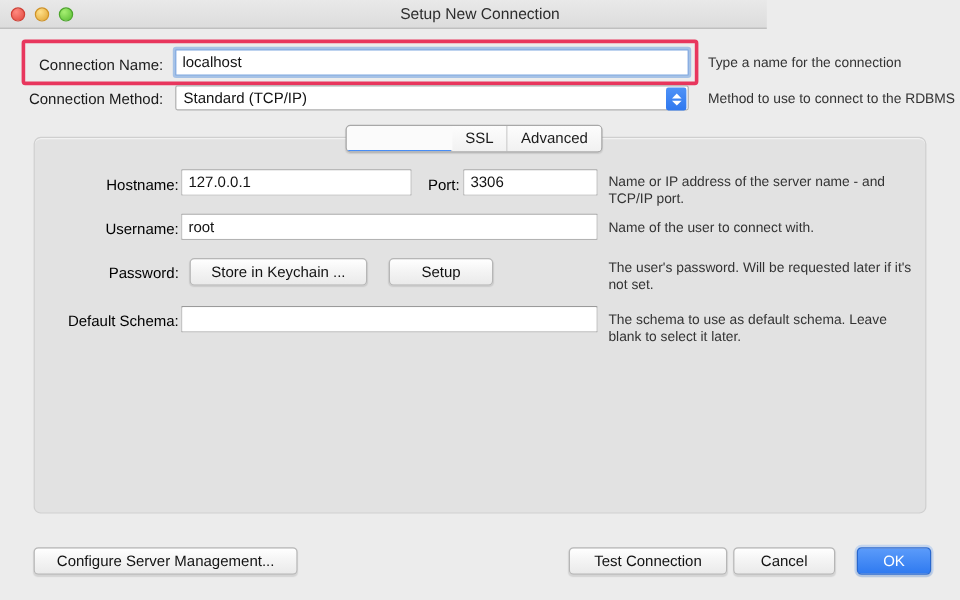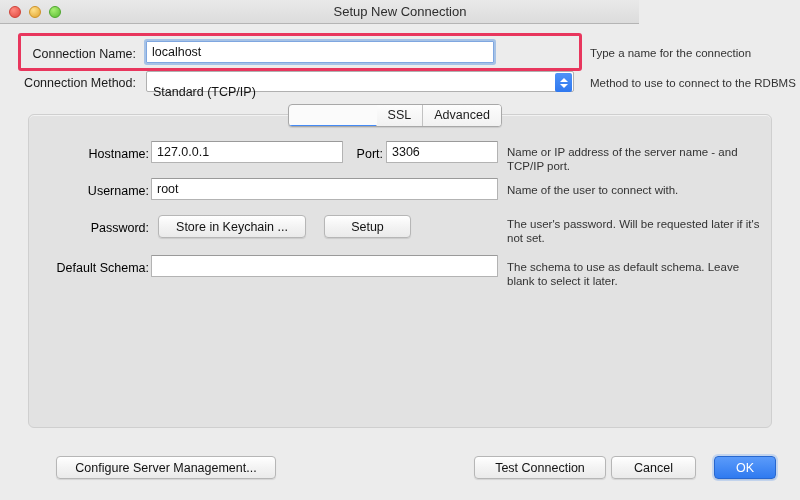--- a/index.html
+++ b/index.html
@@ -103,21 +103,21 @@
     position: absolute;
     box-sizing: border-box;
     background: #ffffff;
     border: 1px solid #b0b0b0;
     border-radius: 2px;
     font-size: 12.5px;
     color: #121212;
   }
   .popup .popup-text {
     position: absolute;
-    left: 6px; top: 10px;
+    left: 6px; top: 0;
     line-height: 21px;
     text-align: center;
   }
   .popup .stepper {
     position: absolute;
     right: 1px; top: 1px;
     width: 17px; height: 19px;
     background: linear-gradient(to bottom, #4e92f7 0%, #2f78ef 100%);
     border-radius: 2px;
     display: flex;
@@ -224,21 +224,21 @@
     <div class="traffic">
       <div class="light close"></div>
       <div class="light min"></div>
       <div class="light max"></div>
     </div>
     <div class="titlebar-title">Setup New Connection</div>
   </div>
 
   <div class="row-label" style="left:0px; top:47px; width:136px;">Connection Name:</div>
 
-  <input class="text-input focused" type="text" style="left: 146px; top: 41px; width: 348px; height: 22px;" value="localhost">
+  <input class="text-input focused" type="text" style="left: 146px; top: 41px; width: 428px; height: 22px;" value="localhost">
 
   <div class="annot-box" style="left:18px; top:33px; width:564px; height:38px;"></div>
 
   <div class="hint" style="left:590px; top:46px; width:206px;">Type a name for the connection</div>
 
   <div class="row-label" style="left:0px; top:76px; width:136px;">Connection Method:</div>
 
   <div class="popup" style="left:146px; top:71px; width:428px; height:21px;">
     <div class="popup-text">Standard (TCP/IP)</div>
     <div class="stepper">
@@ -276,21 +276,21 @@
 
     <div class="hint" style="left:478px; top:102px; width:262px;">The user's password. Will be requested later if it's not set.</div>
 
     <div class="field-label" style="left:2px; top:146px; width:118px;">Default Schema:</div>
     <input class="text-input" type="text" style="left: 122px; top: 140px; width: 347px; height: 22px;" value="">
 
     <div class="hint" style="left:478px; top:145px; width:262px;">The schema to use as default schema. Leave blank to select it later.</div>
 
   </div>
 
-  <button class="btn" style="left:28px; top:456px; width:220px; height:23px;margin-left:28px;">Configure Server Management...</button>
+  <button class="btn" style="left:28px; top:456px; width:220px; height:23px;">Configure Server Management...</button>
 
   <button class="btn" style="left:459px; top:456px; width:132px; height:23px;margin-left:15px;">Test Connection</button>
 
   <button class="btn" style="left:611px; top:456px; width:85px; height:23px;">Cancel</button>
 
   <button class="btn primary" style="left:714px; top:456px; width:62px; height:23px;">OK</button>
 
 </div>
 
 </body></html>

